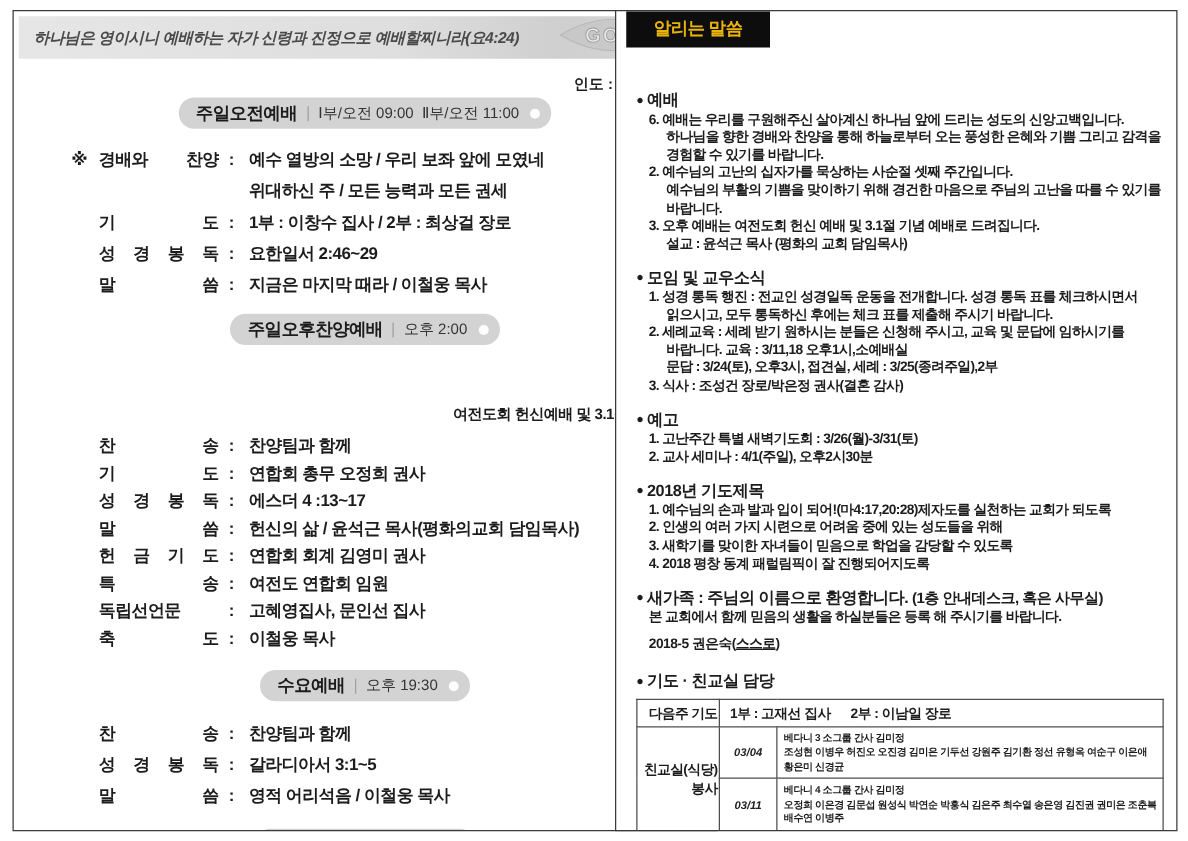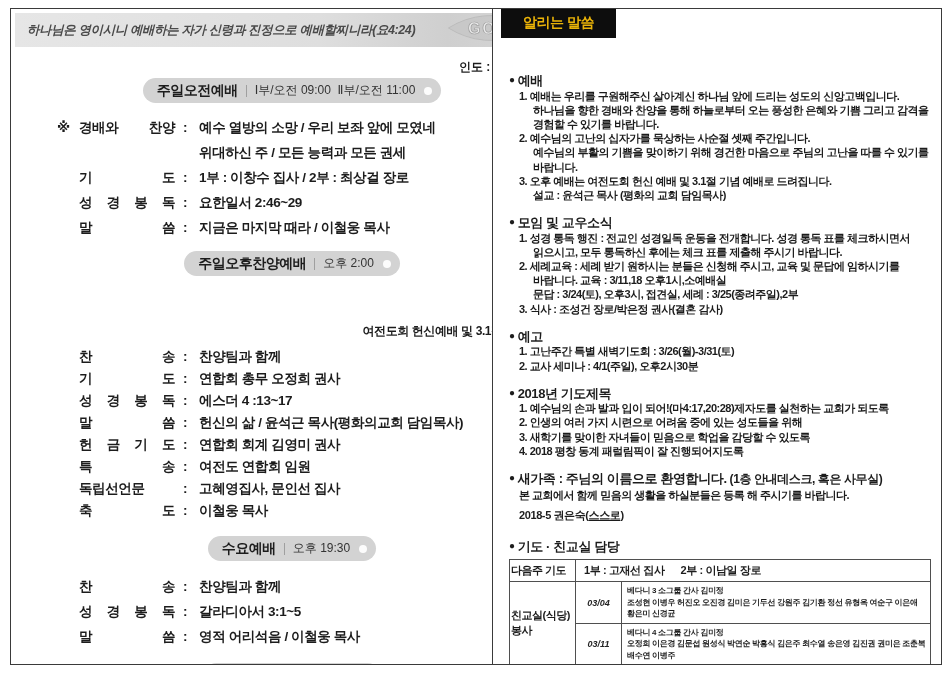--- a/index.html
+++ b/index.html
@@ -49,21 +49,21 @@
   .sec-title { font-size:13px; font-weight:800; letter-spacing:-0.4px; line-height:17px; }
   .bullet { font-size:10px; margin-right:3px; vertical-align:1.5px; }
   .title-suffix { font-weight:700; font-size:12px; }
   .ln { font-size:11px; font-weight:600; letter-spacing:-0.5px; line-height:14.2px; padding-left:10px; white-space:nowrap; }
   .ln.c { padding-left:24px; }
   .reg { margin-top:6px; padding-left:10px; font-size:11px; font-weight:600; letter-spacing:-0.4px; }
   .reg-name { text-decoration:underline; }
 
   .duty-table { width:100%; border-collapse:collapse; table-layout:fixed; margin-top:5px; }
   .duty-table td { border:1px solid #4f4f4f; font-weight:700; vertical-align:middle; }
-  .cell-label { text-align:left; font-size:11px; letter-spacing:-0.5px; padding:3px 1px; }
+  .cell-label { text-align:right; font-size:11px; letter-spacing:-0.5px; padding:3px 1px; }
   .cell-wide  { font-size:11px; letter-spacing:-0.4px; padding:3px 8px; white-space:pre; overflow:hidden; }
   .cell-date  { text-align:center; font-size:9px; font-style:italic; color:#222; }
   .cell-names { padding:3px 5px; }
   .cell-names div { font-size:8px; font-weight:700; letter-spacing:-0.3px; line-height:11.5px; white-space:nowrap; overflow:hidden; }
   .cell-praise { font-size:9.5px; letter-spacing:-0.4px; padding:4px 8px; white-space:nowrap; overflow:hidden; }
 </style>
 </head>
 <body>
 
 <div class="page">
@@ -228,21 +228,21 @@
     <div class="svc-footer">유다서 강해 / 이철웅 목사</div>
   </div>
 
   <div class="panel panel-right">
     <div class="annbox">알리는 말씀</div>
 
     <div class="anncontent">
 
       <div class="sec">
         <div class="sec-title"><span class="bullet">●</span><span>예배</span></div>
-        <div class="ln">1. 예배는 우리를 구원해주신 살아계신 하나님 앞에 드리는 성도의 신앙고백입니다.</div>
+        <div class="ln">6. 예배는 우리를 구원해주신 살아계신 하나님 앞에 드리는 성도의 신앙고백입니다.</div>
         <div class="ln c">하나님을 향한 경배와 찬양을 통해 하늘로부터 오는 풍성한 은혜와 기쁨 그리고 감격을</div>
         <div class="ln c">경험할 수 있기를 바랍니다.</div>
         <div class="ln">2. 예수님의 고난의 십자가를 묵상하는 사순절 셋째 주간입니다.</div>
         <div class="ln c">예수님의 부활의 기쁨을 맞이하기 위해 경건한 마음으로 주님의 고난을 따를 수 있기를</div>
         <div class="ln c">바랍니다.</div>
         <div class="ln">3. 오후 예배는 여전도회 헌신 예배 및 3.1절 기념 예배로 드려집니다.</div>
         <div class="ln c">설교 : 윤석근 목사 (평화의 교회 담임목사)</div>
       </div>
 
       <div class="sec">

